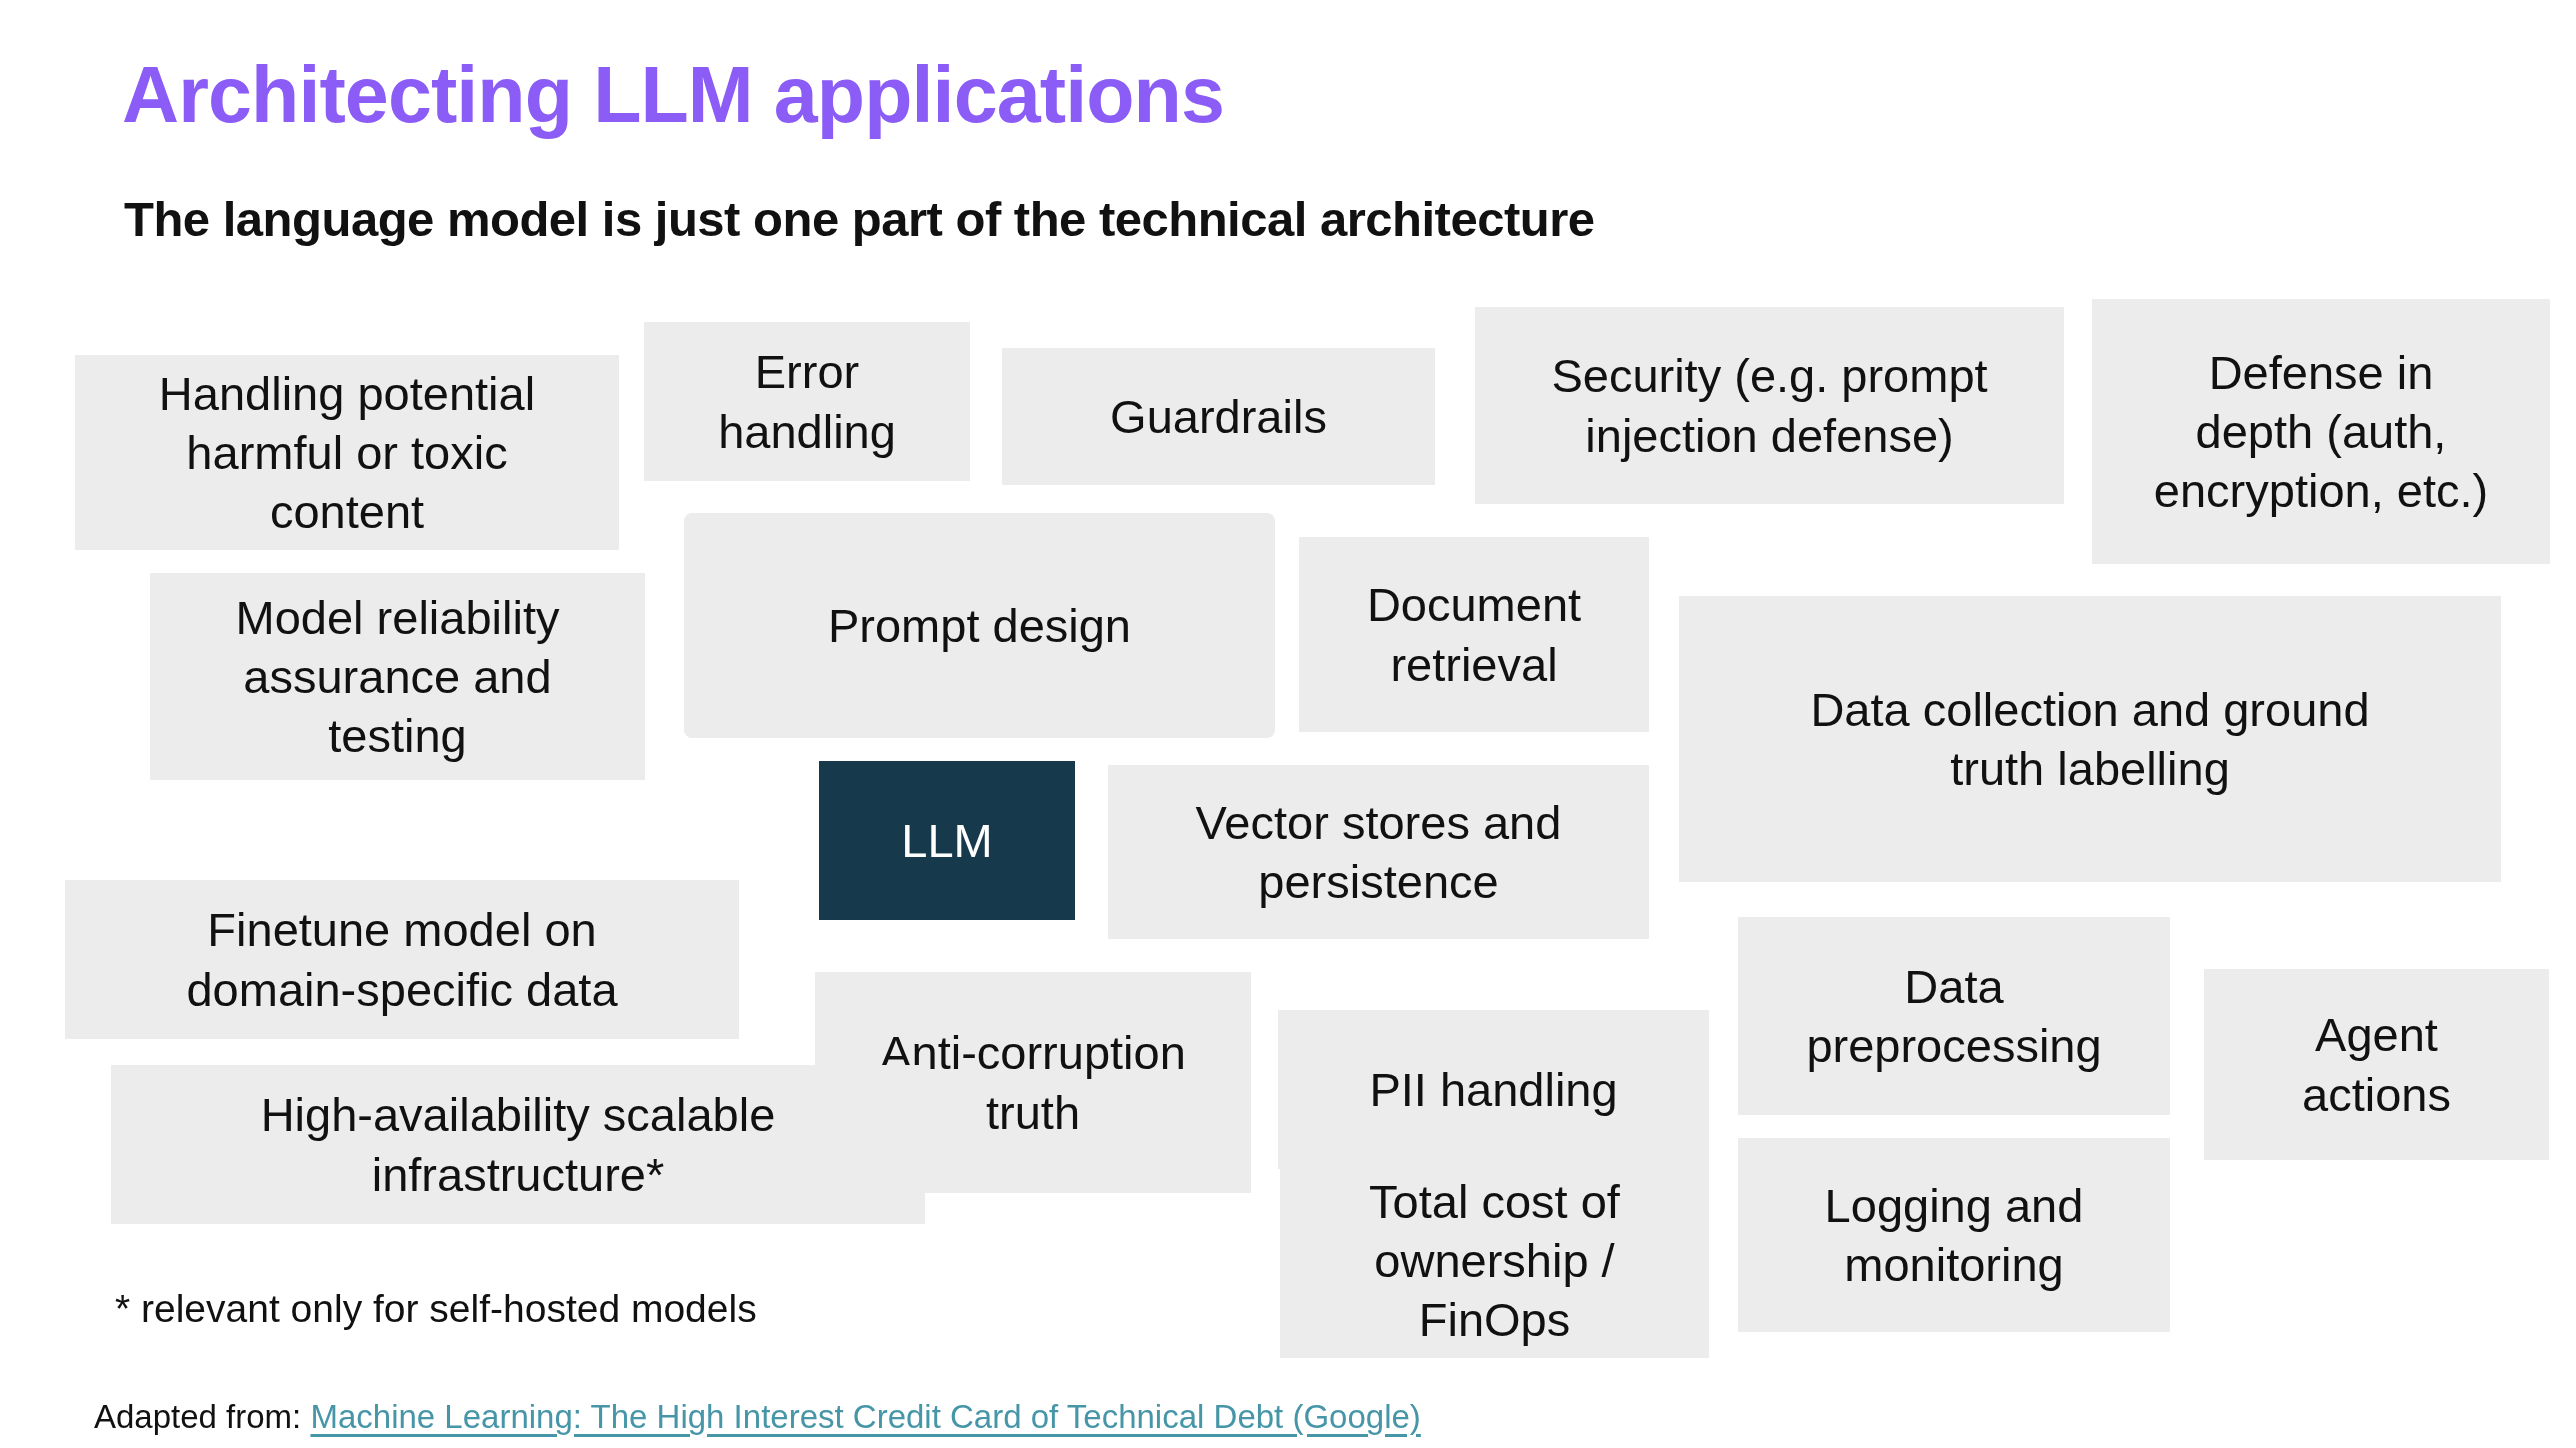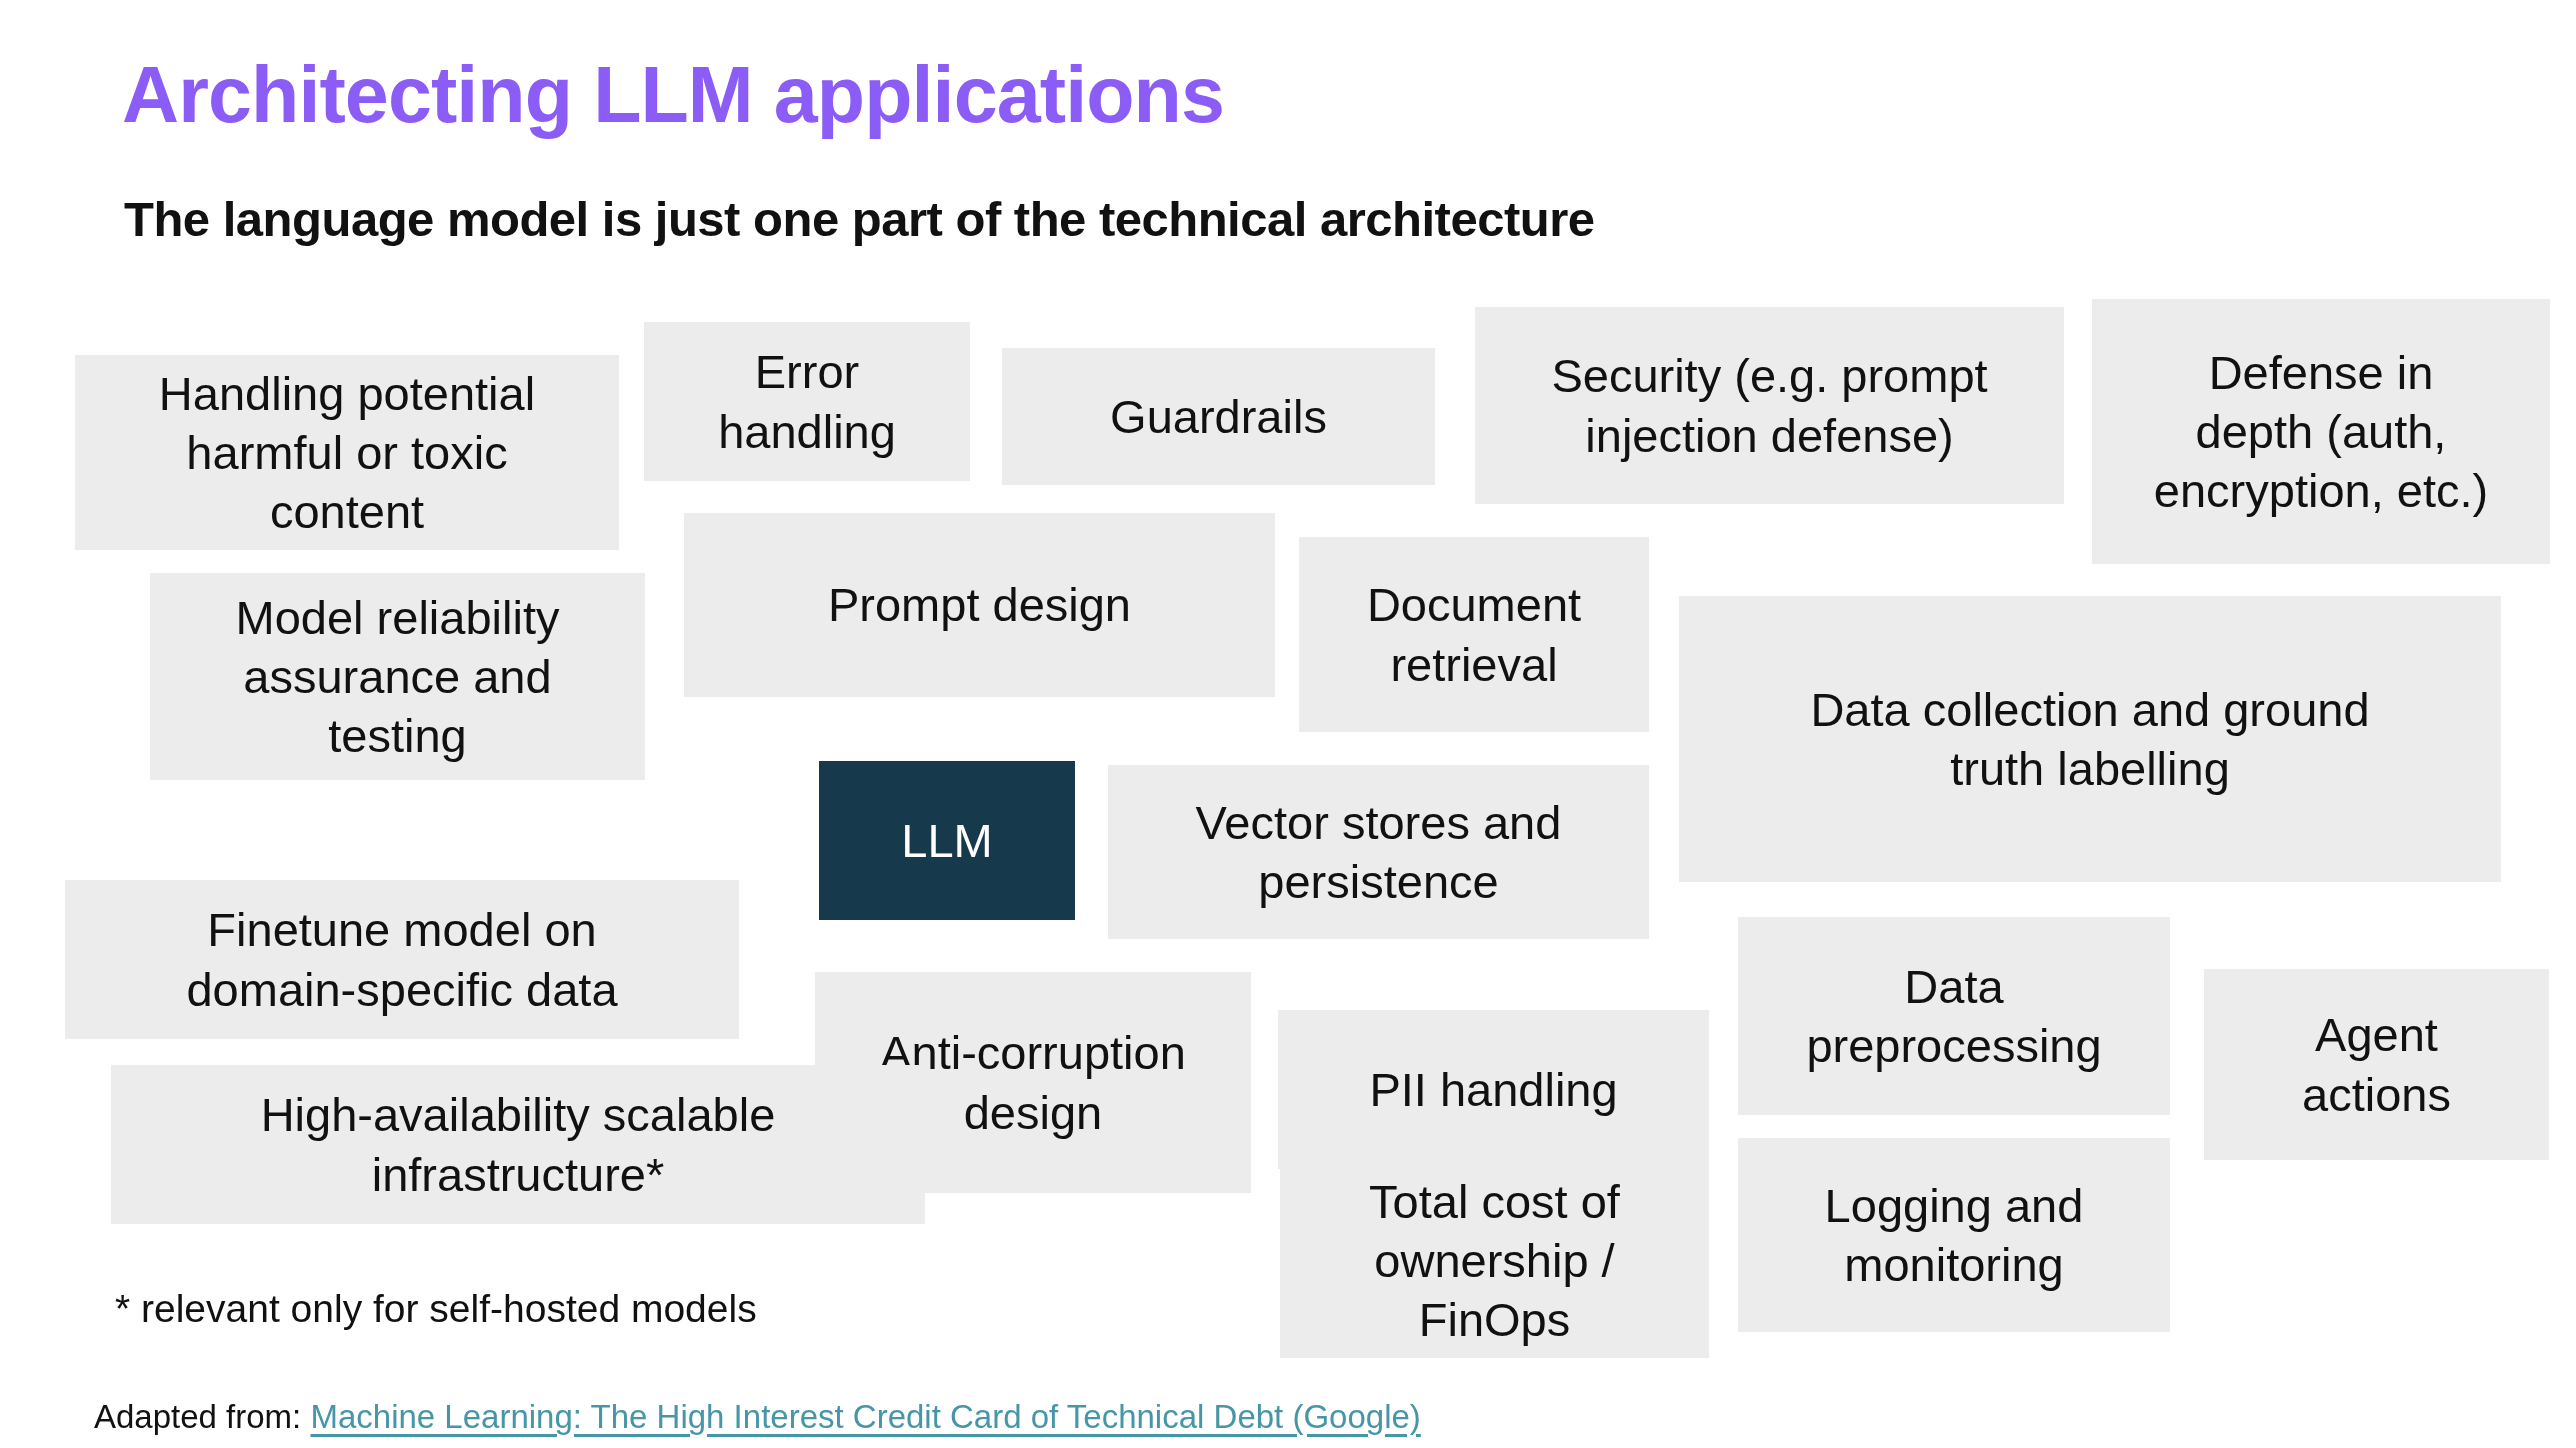--- a/index.html
+++ b/index.html
@@ -110,21 +110,21 @@
       <div class="box" style="left: 2092px; top: 299px; width: 458px; height: 265px;">
     <span class="label">Defense in
 depth (auth,
 encryption, etc.)</span>
   </div>
       <div class="box" style="left: 150px; top: 573px; width: 495px; height: 207px;">
     <span class="label">Model reliability
 assurance and
 testing</span>
   </div>
-      <div class="box" style="left: 684px; top: 513px; width: 591px; height: 184px;">
+      <div class="box" style="left: 684px; top: 513px; width: 591px; height: 225px; border-radius: 8px;">
     <span class="label">Prompt design</span>
   </div>
       <div class="box" style="left: 1299px; top: 537px; width: 350px; height: 195px;">
     <span class="label">Document
 retrieval</span>
   </div>
       <div class="box" style="left: 1679px; top: 596px; width: 822px; height: 286px;">
     <span class="label">Data collection and ground
 truth labelling</span>
   </div>
@@ -134,21 +134,21 @@
       <div class="box" style="left: 1108px; top: 765px; width: 541px; height: 174px;">
     <span class="label">Vector stores and
 persistence</span>
   </div>
       <div class="box" style="left: 65px; top: 880px; width: 674px; height: 159px;">
     <span class="label">Finetune model on
 domain-specific data</span>
   </div>
       <div class="box" style="left: 815px; top: 972px; width: 436px; height: 221px;">
     <span class="label">Anti-corruption
-design</span>
+truth</span>
   </div>
       <div class="box" style="left: 1278px; top: 982px; width: 431px; height: 159px; margin-top: 28px;">
     <span class="label">PII handling</span>
   </div>
       <div class="box" style="left: 1738px; top: 917px; width: 432px; height: 198px;">
     <span class="label">Data
 preprocessing</span>
   </div>
       <div class="box" style="left: 2204px; top: 969px; width: 345px; height: 191px;">
     <span class="label">Agent

